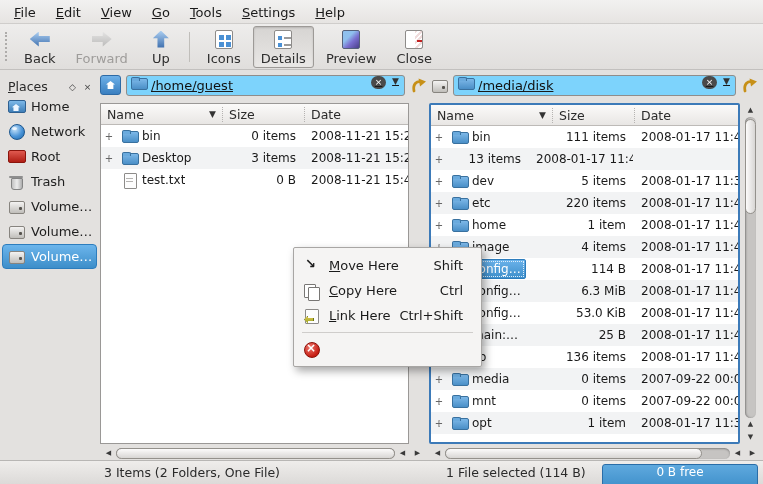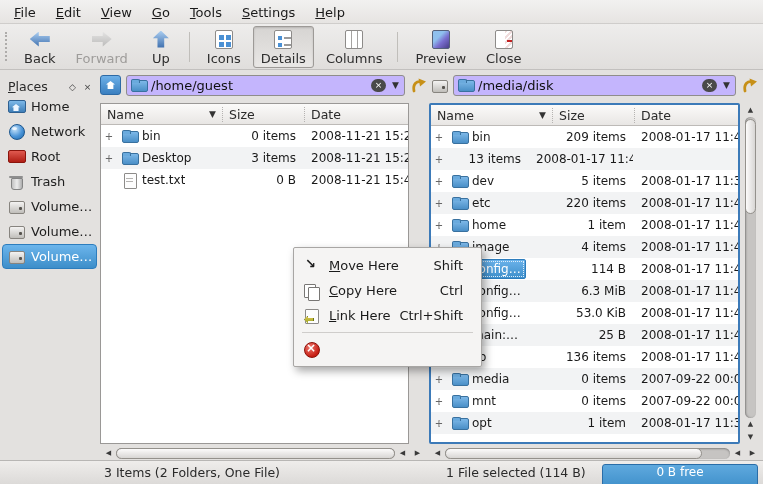--- a/index.html
+++ b/index.html
@@ -103,22 +103,22 @@
     background:#56534e; border-radius:1px; }
 
   
   .urlrow { position:absolute; top:74px; height:22px; display:flex; align-items:center; gap:5px; }
   .urlrow-left  { left:100px; width:328px; }
   .urlrow-right { left:431px; width:328px; }
   .homebtn { width:21px; height:20px; border-radius:3px; position:relative; flex:0 0 auto;
     background:linear-gradient(#6db0e8,#3a7fc0); border:1px solid #2d6aa5; }
   .homebtn::after { content:""; position:absolute; left:5px; top:5px; width:9px; height:8px;
     background:#fff; clip-path:polygon(50% 0,100% 45%,82% 45%,82% 100%,18% 100%,18% 45%,0 45%); }
-  .urlbar { flex:1; display:flex; align-items:center; gap:5px; height:21px; min-width:0;
-    background:#c4b5fd; border:1px solid #8f8d8b; border-radius:3px; padding:0 4px; }
+  .urlbar { flex:1; display:flex; gap:5px; height:21px; min-width:0;
+    background:#7dd3fc; border:1px solid #8f8d8b; border-radius:3px; padding:0 4px;text-decoration:underline; }
   .urltext { flex:1; font-size:13px; color:#111; white-space:nowrap; overflow:hidden; border:0;
     background:transparent; font-family:inherit; padding:0; }
   .clearbtn { width:15px; height:13px; border-radius:7px; background:#4a4a4a; color:#fff;
     font-size:9px; line-height:13px; text-align:center; flex:0 0 auto; }
   .chev { font-size:9px; color:#333; flex:0 0 auto; padding:0 1px; }
   .gobtn { flex:0 0 auto; width:18px; height:18px; }
 
   
   .pane { position:absolute; top:103px; height:341px; background:#fff; overflow:hidden; }
   .pane-left  { left:100px; width:309px; border:1px solid #9a9896; }
@@ -261,24 +261,20 @@
     <button class="tbtn" data-icon="icons-view">
       <span class="tb-glyph"></span>
       <span class="tb-label">Icons</span>
     </button>
 
     <button class="tbtn" data-icon="details-view" data-active="1">
       <span class="tb-glyph"></span>
       <span class="tb-label">Details</span>
     </button>
 
-    <button class="tbtn" data-icon="columns-view" data-sep="1">
-      <span class="tb-glyph"></span>
-      <span class="tb-label">Columns</span>
-    </button>
 
     <button class="tbtn" data-icon="preview">
       <span class="tb-glyph"></span>
       <span class="tb-label">Preview</span>
     </button>
 
     <button class="tbtn" data-icon="close-view">
       <span class="tb-glyph"></span>
       <span class="tb-label">Close</span>
     </button>
@@ -419,21 +415,21 @@
   <div class="rows">
 
       <div class="row">
         <span class="c-exp">+</span>
         <span class="c-name">
           <span class="pill">
             <span class="fi" data-icon="folder"></span>
             <span class="fname">bin</span>
           </span>
         </span>
-        <span class="c-size">209 items</span>
+        <span class="c-size">111 items</span>
         <span class="c-date">2008-01-17 11:4</span>
       </div>
 
       <div class="row">
         <span class="c-exp">+</span>
         <span class="c-size">13 items</span>
         <span class="c-date">2008-01-17 11:4</span>
       </div>
 
       <div class="row">

